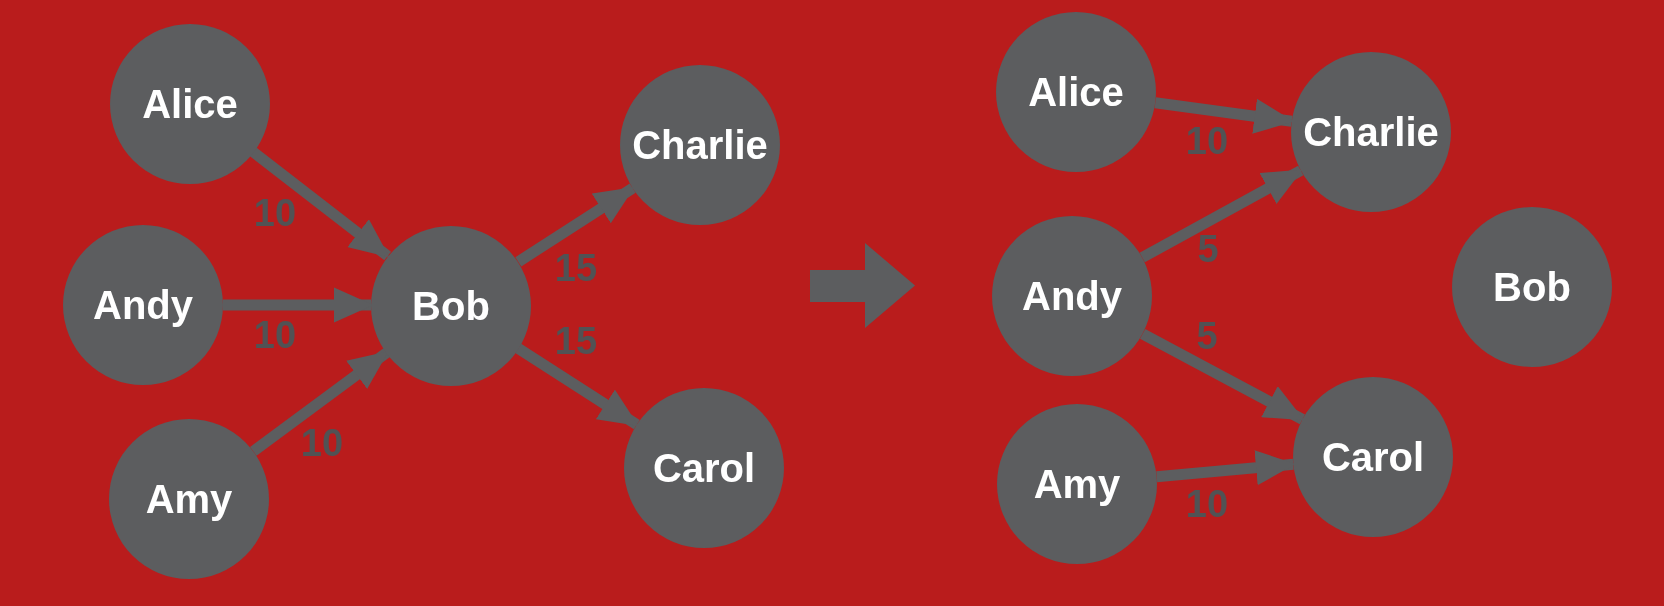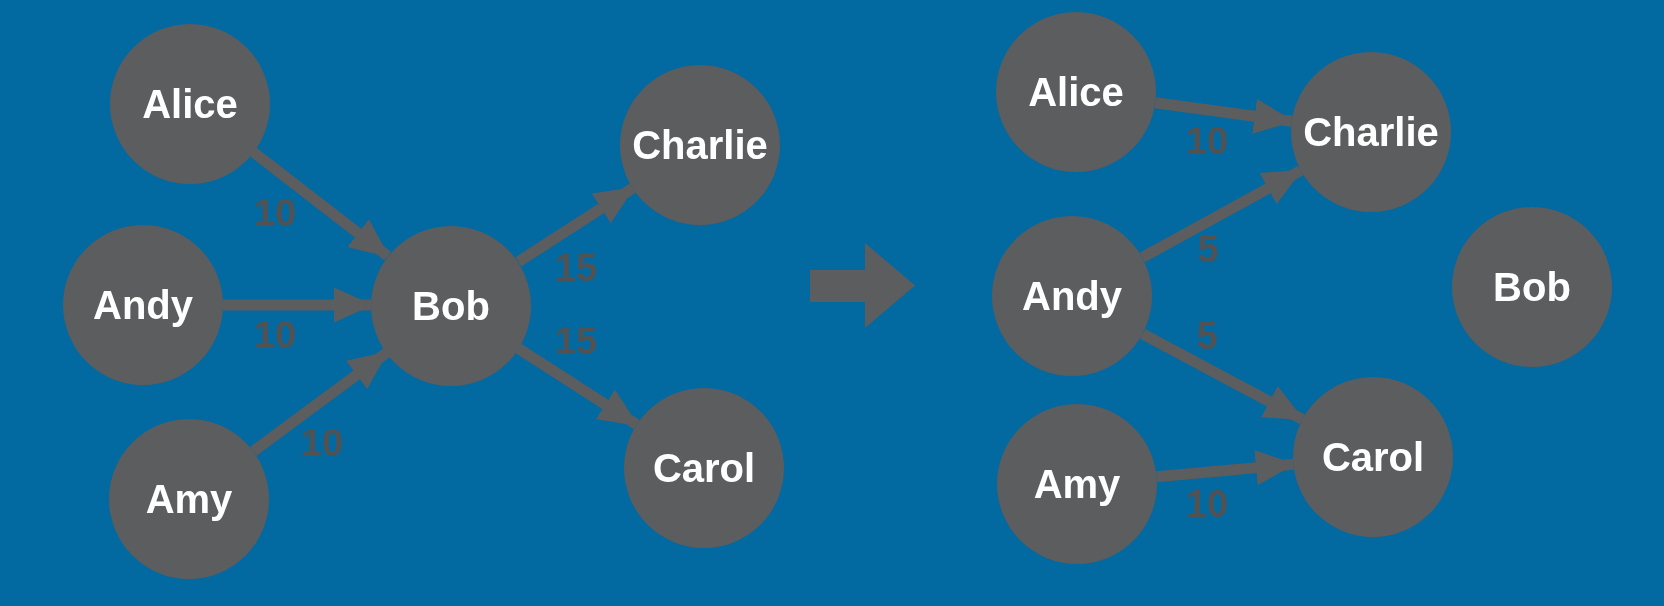--- a/index.html
+++ b/index.html
@@ -4,21 +4,21 @@
 <style>
   html, body {
     margin: 0;
     padding: 0;
     background: #ffffff;
   }
   .canvas {
     position: relative;
     width: 1664px;
     height: 606px;
-    background: #0369a1;
+    background: #b91c1c;
     overflow: hidden;
     font-family: "Liberation Sans", sans-serif;
   }
   svg { display: block; }
 
   .node-circle {
     fill: #5C5D5F;
     stroke: none;
   }
   .node-text {

